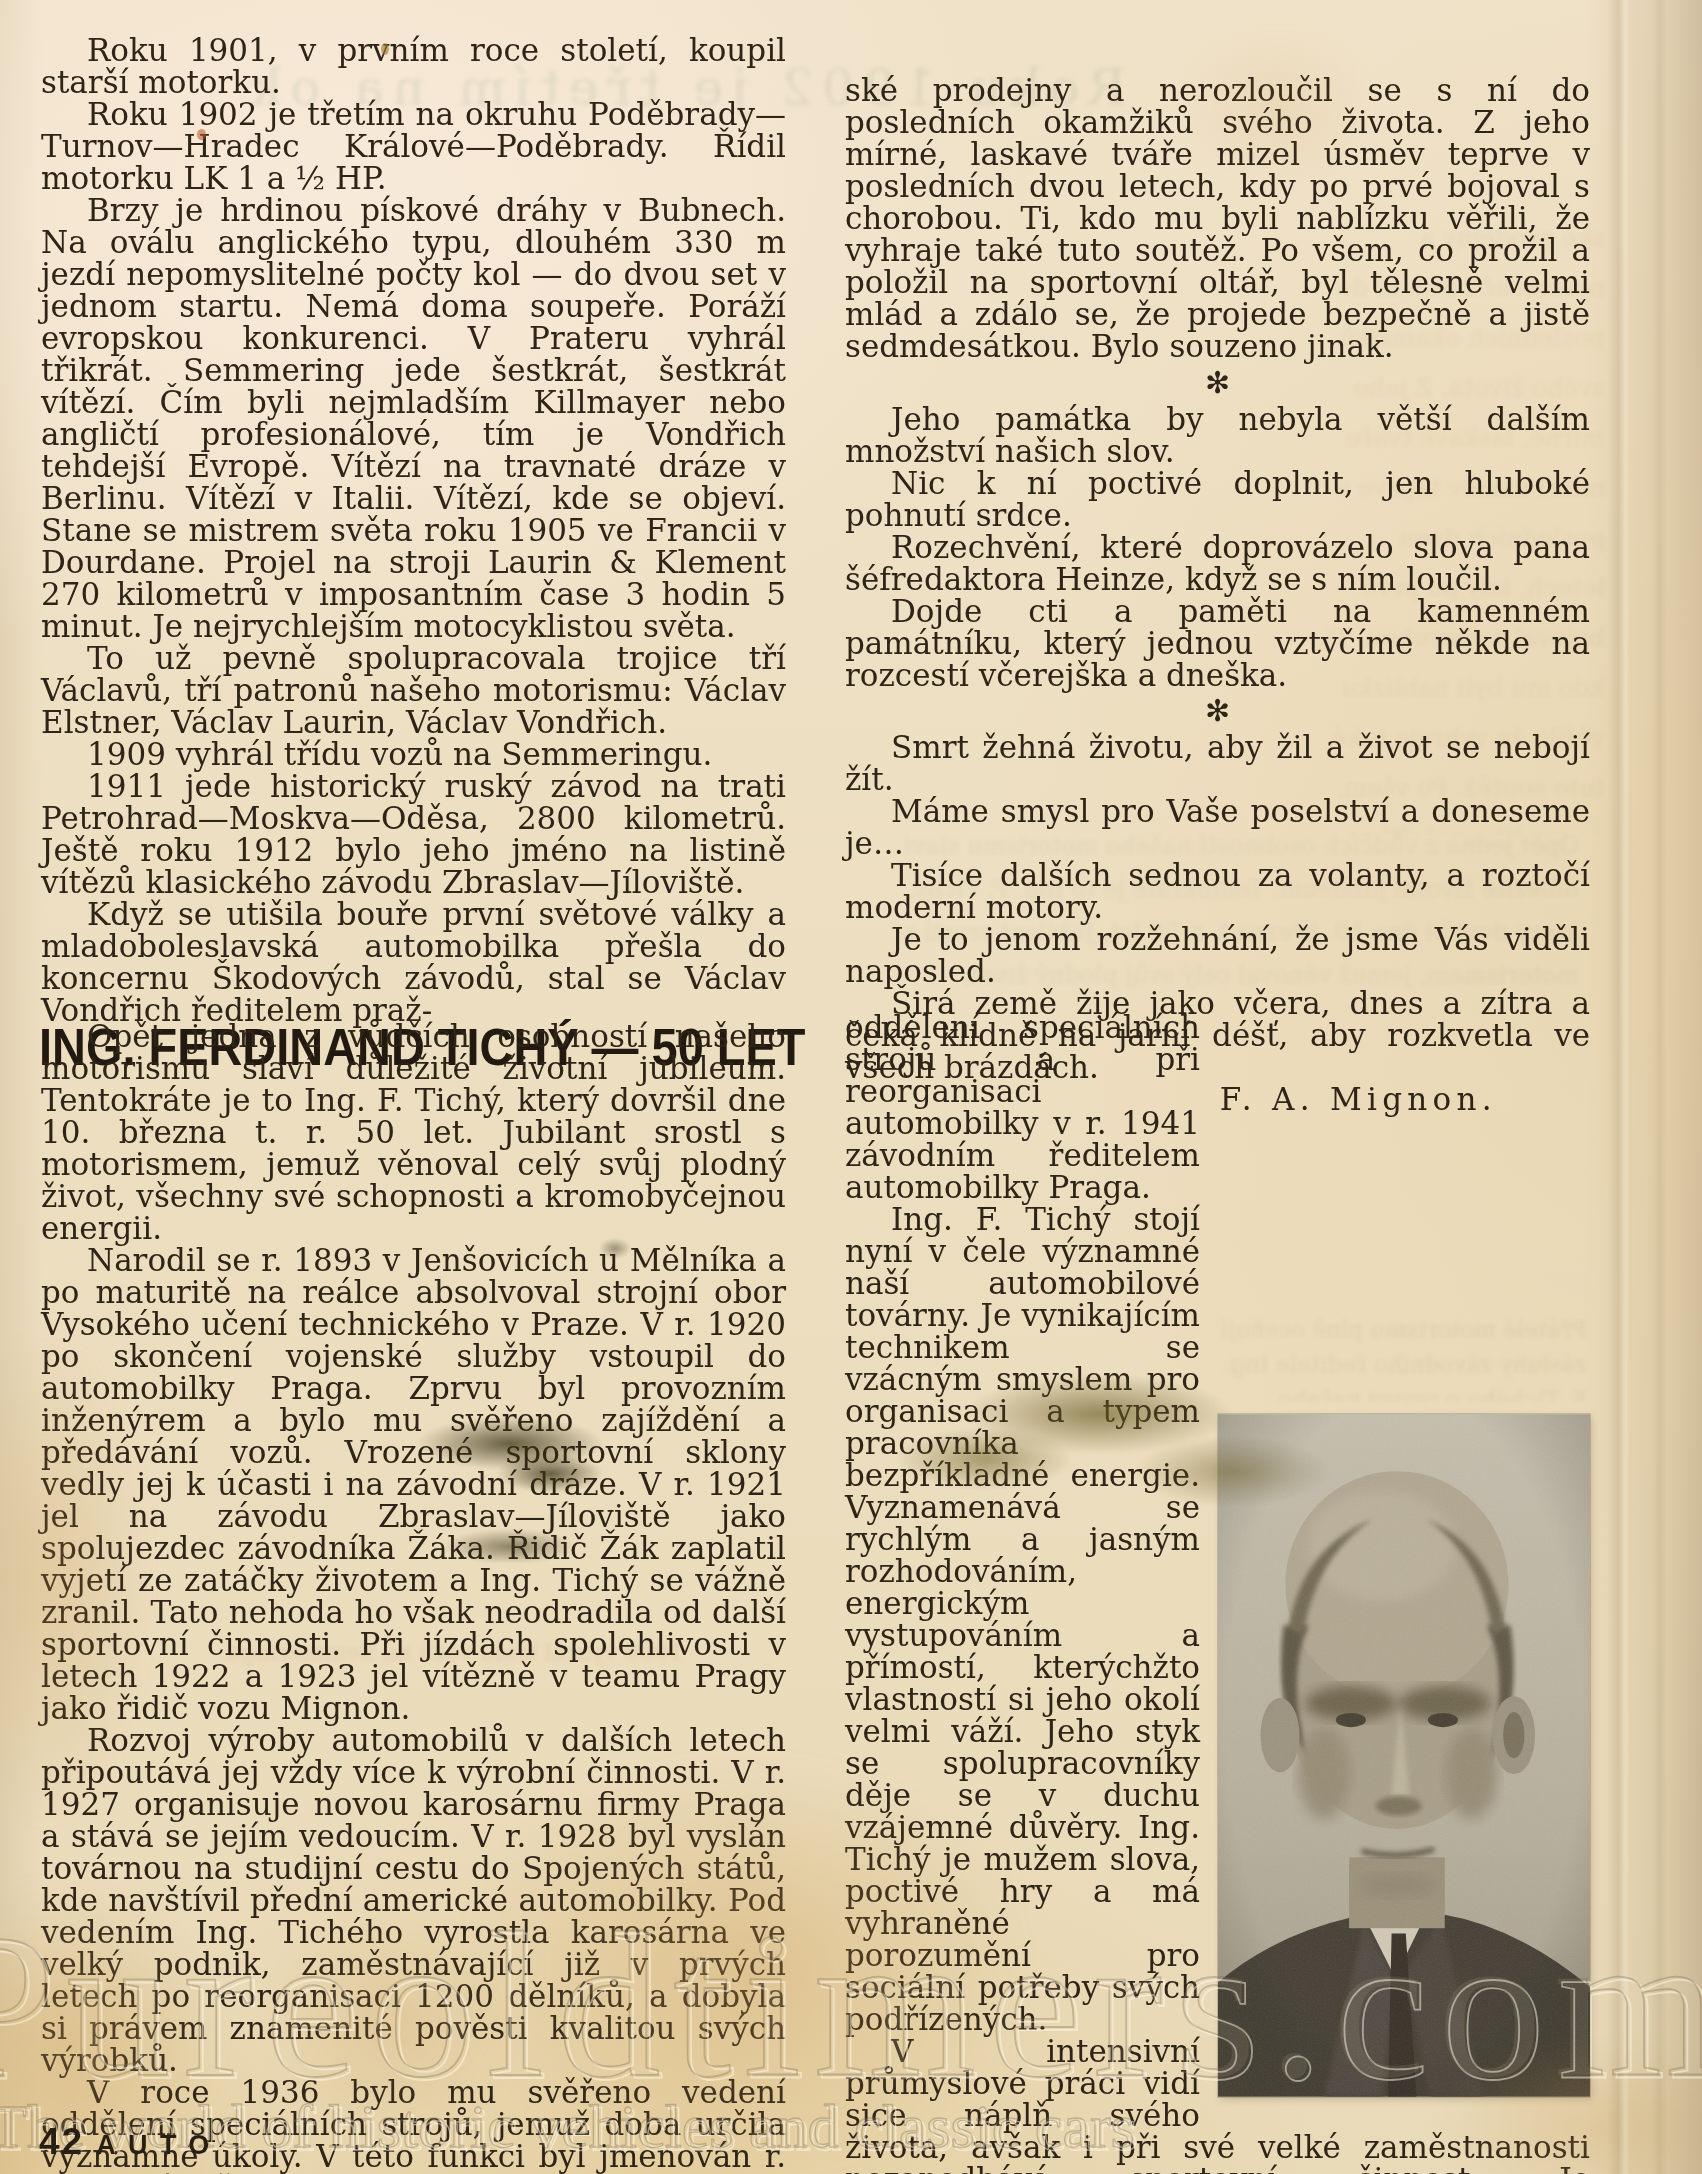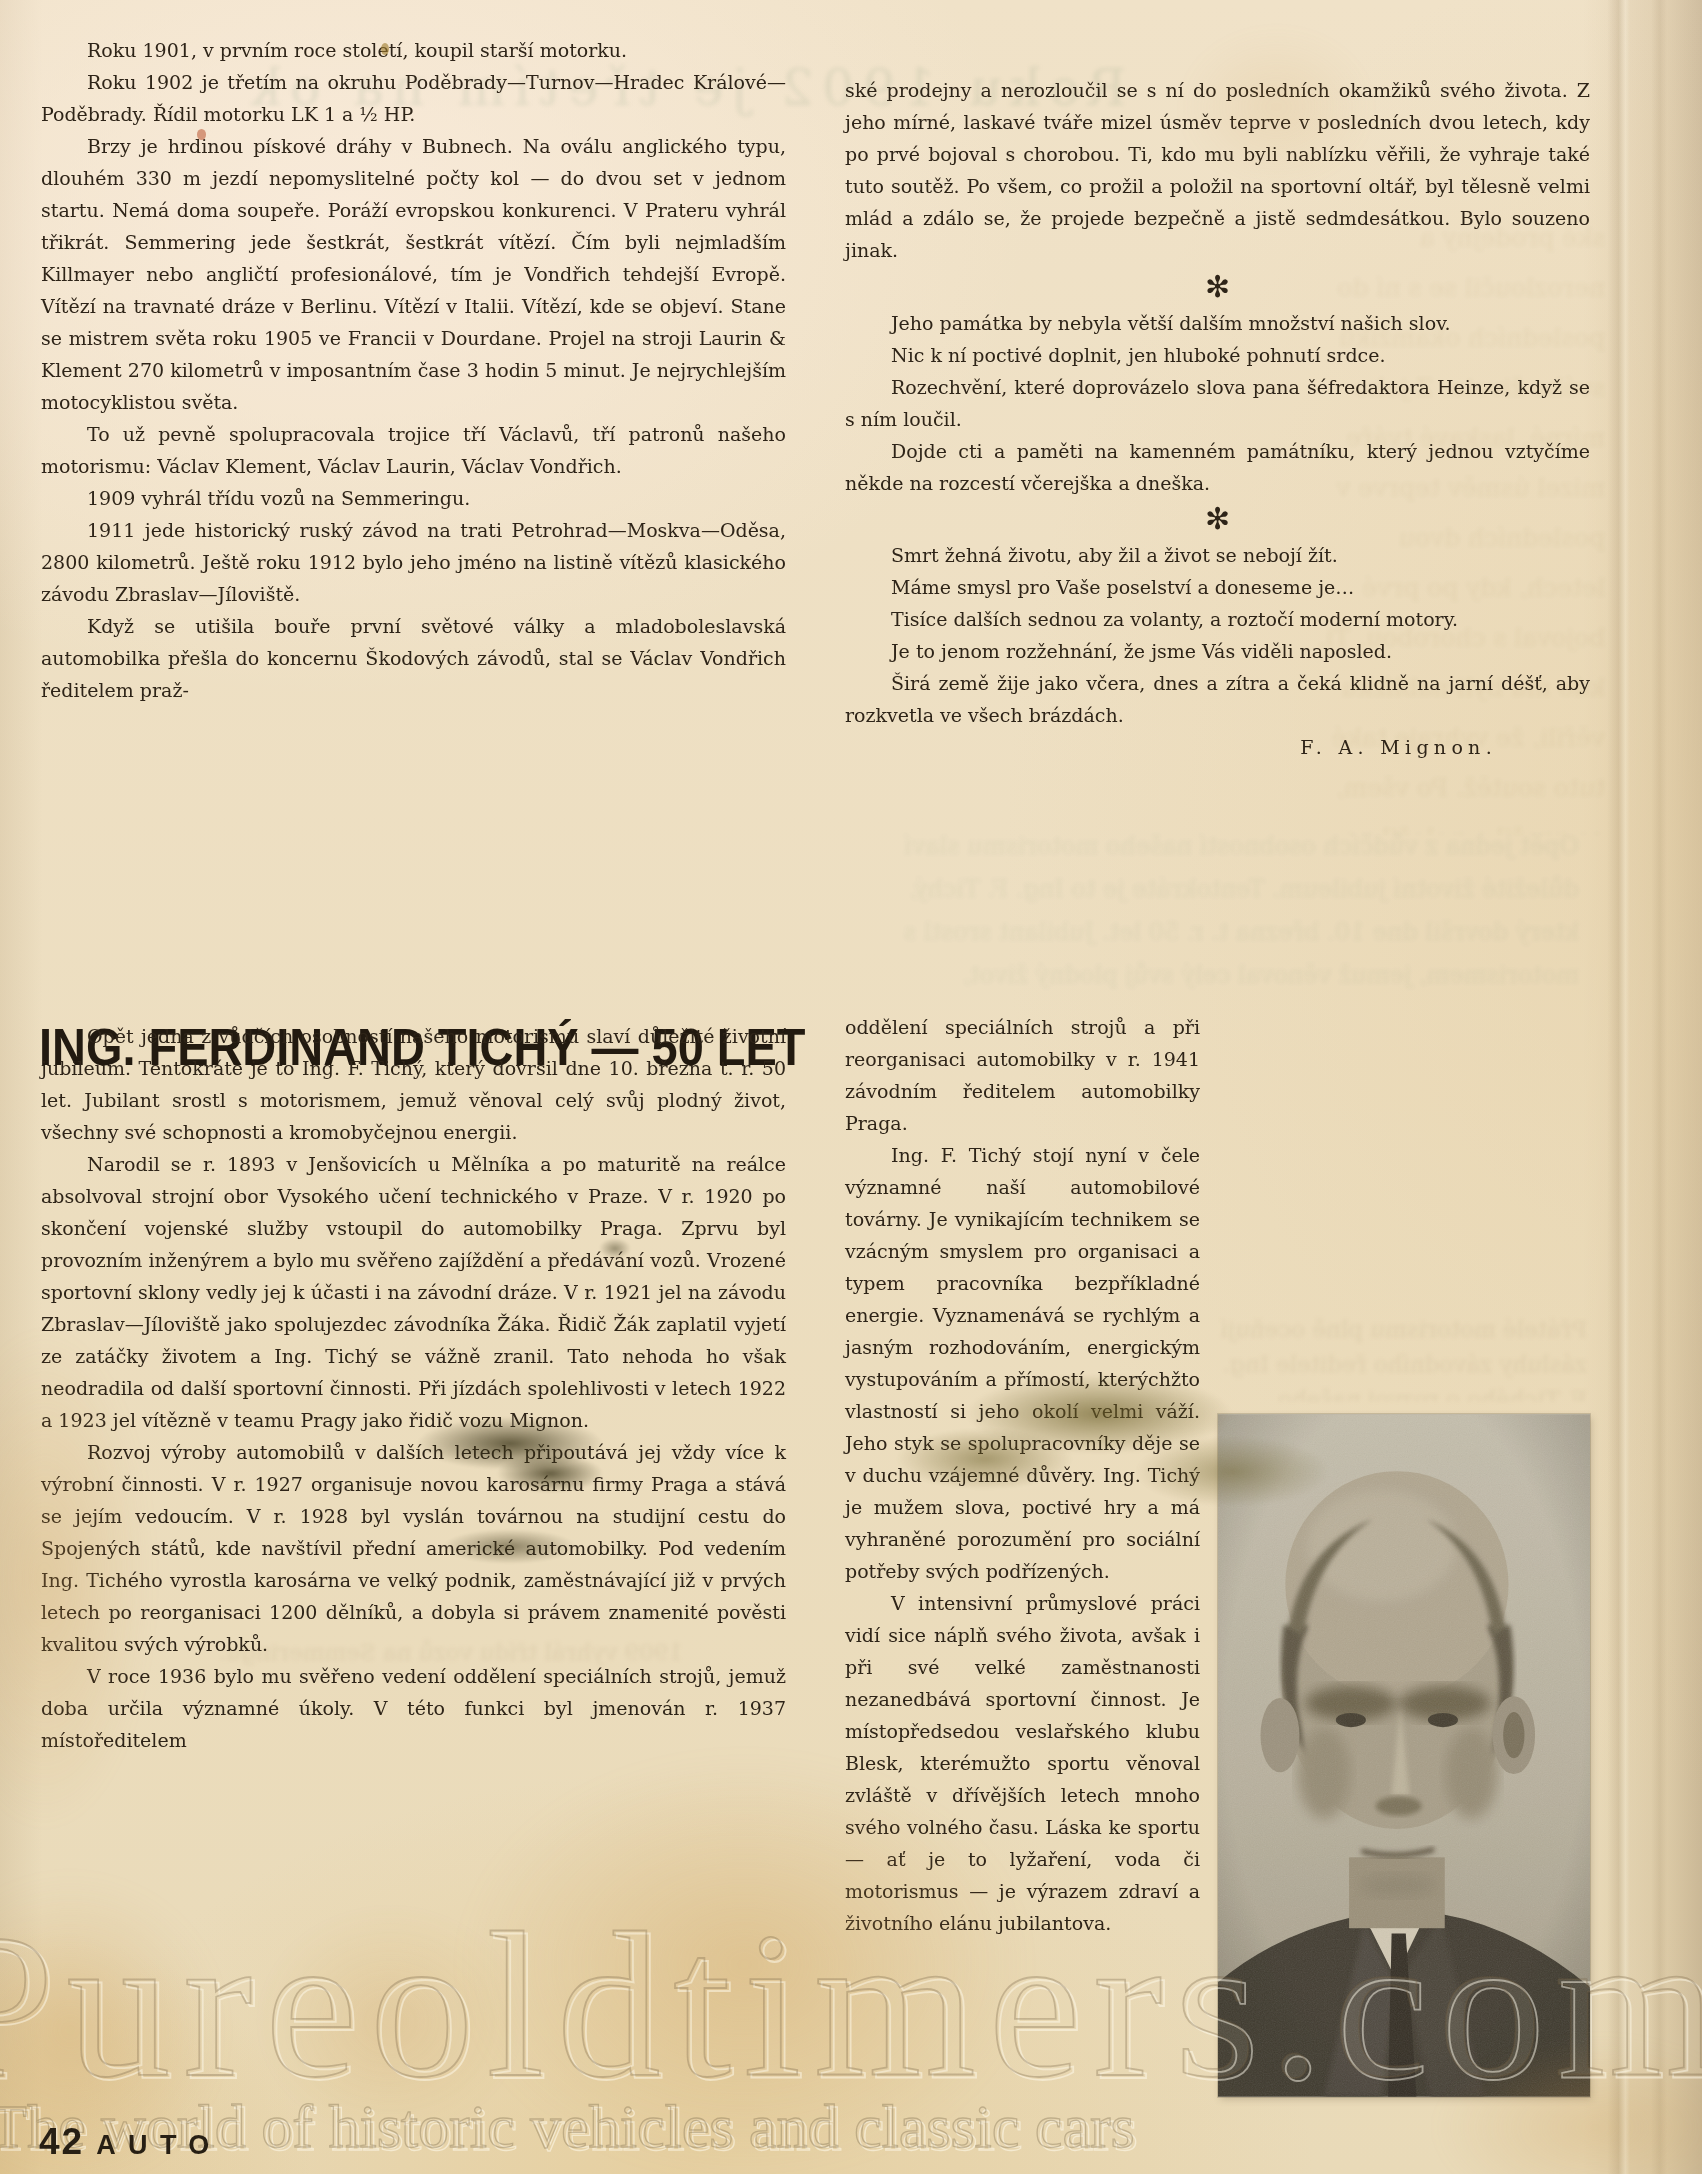--- a/index.html
+++ b/index.html
@@ -9,21 +9,21 @@
     background-color:#efe1c5;
     background-image:
       radial-gradient(1153px 798px at 20% 10%, rgba(250,236,221,.85), rgba(250,236,221,0) 60%),
       radial-gradient(975px 1330px at 99% 40%, rgba(228,205,160,.45), rgba(228,205,160,0) 70%),
       radial-gradient(975px 621px at 40% 100%, rgba(226,197,138,.5), rgba(226,197,138,0) 65%),
       radial-gradient(443px 355px at 0% 100%, rgba(219,185,120,.55), rgba(219,185,120,0) 70%),
       linear-gradient(90deg, rgba(140,110,65,.12) 0, rgba(140,110,65,0) 2.5%, rgba(140,110,65,0) 93%, rgba(150,118,70,.18) 98%, rgba(120,92,55,.28) 100%),
       linear-gradient(#f0e2c8, #e9dab8);
   }
   .col{position:absolute; width:745px; text-align:justify;}
-  .col p{margin:0; text-indent:46px; font-size:19px; line-height:32px;}
+  .col p{margin:0; text-indent:46px; font-size:31px; line-height:32px;}
   .col p.noindent{text-indent:0;}
   .a1-left {left:41px;  top:34px;  height:984px;}
   .a1-right{left:845px; top:34px;  height:982px;margin-top:40px;}
   .a2-left {left:41px;  top:1020px; height:1073px;}
   .a2-right{left:845px; top:1011px; height:1163px;}
   .sep{ text-align:center; text-indent:0; font-size:30px; line-height:37px; margin:1.8px 0; color:#2e2418; font-family:"DejaVu Sans", sans-serif;}
   .signature{ text-align:right; text-indent:0; padding-right:93px; letter-spacing:5.3px; font-size:27.5px; margin-top:3.5px;}
   .headline{
     position:absolute; left:39px; top:1018px; width:798px; margin:0;
     font-family:"Liberation Sans", sans-serif; font-weight:bold;
@@ -57,21 +57,21 @@
   <div class="ghost" style="left:248px; top:59px; width:878px; height:98px; font-size:50px; letter-spacing:8.9px;">Roku 1902 je třetím na okruhu Poděbrady—Turnov—Hradec Králové—Poděbrady. Řídil motorku LK 1 a ½ HP.</div>
   <div class="ghost brown" style="left:1312px; top:213px; width:293px; height:621px; font-size:25px; line-height:50px; white-space:normal; opacity:.8;">ské prodejny a nerozloučil se s ní do posledních okamžiků svého života. Z jeho mírné, laskavé tváře mizel úsměv teprve v posledních dvou letech, kdy po prvé bojoval s chorobou. Ti, kdo mu byli nablízku věřili, že vyhraje také tuto soutěž. Po všem, co prožil a položil na sportovní oltář, byl tělesně velmi mlád a zdálo se, že projede bezpečně a jistě sedmdesátkou. Bylo souzeno jinak.</div>
   <div class="ghost" style="left:887px; top:825px; width:692px; height:168px; font-size:24px; line-height:43px; white-space:normal; opacity:.75;">Opět jedna z vůdčích osobností našeho motorismu slaví důležité životní jubileum. Tentokráte je to Ing. F. Tichý, který dovršil dne 10. března t. r. 50 let. Jubilant srostl s motorismem, jemuž věnoval celý svůj plodný život, všechny své schopnosti a kromobyčejnou energii.</div>
   <div class="ghost brown" style="left:1215px; top:1312px; width:372px; height:89px; font-size:23px; line-height:35px; white-space:normal;">Přátelé motorismu plně oceňují zásluhy závodního ředitele Ing. F. Tichého o rozvoj našeho automobilismu.</div>
   <div class="ghost brown" style="left:133px; top:1639px; width:550px; height:30px; font-size:23px;">1909 vyhrál třídu vozů na Semmeringu.</div>
 
   <section class="col a1-left">
     <p>Roku 1901, v prvním roce století, koupil starší motorku.</p>
     <p>Roku 1902 je třetím na okruhu Poděbrady—Turnov—Hradec Králové—Poděbrady. Řídil motorku LK 1 a ½ HP.</p>
     <p>Brzy je hrdinou pískové dráhy v Bubnech. Na oválu anglického typu, dlouhém 330 m jezdí nepomyslitelné počty kol — do dvou set v jednom startu. Nemá doma soupeře. Poráží evropskou konkurenci. V Prateru vyhrál třikrát. Semmering jede šestkrát, šestkrát vítězí. Čím byli nejmladším Killmayer nebo angličtí profesionálové, tím je Vondřich tehdejší Evropě. Vítězí na travnaté dráze v Berlinu. Vítězí v Italii. Vítězí, kde se objeví. Stane se mistrem světa roku 1905 ve Francii v Dourdane. Projel na stroji Laurin &amp; Klement 270 kilometrů v imposantním čase 3 hodin 5 minut. Je nejrychlejším motocyklistou světa.</p>
-    <p>To už pevně spolupracovala trojice tří Václavů, tří patronů našeho motorismu: Václav Klement, Václav Laurin, Václav Vondřich.</p>
+    <p>To už pevně spolupracovala trojice tří Václavů, tří patronů našeho motorismu: Václav Elstner, Václav Laurin, Václav Vondřich.</p>
     <p>1909 vyhrál třídu vozů na Semmeringu.</p>
     <p>1911 jede historický ruský závod na trati Petrohrad—Moskva—Oděsa, 2800 kilometrů. Ještě roku 1912 bylo jeho jméno na listině vítězů klasického závodu Zbraslav—Jíloviště.</p>
     <p>Když se utišila bouře první světové války a mladoboleslavská automobilka přešla do koncernu Škodových závodů, stal se Václav Vondřich ředitelem praž-</p>
   </section>
 
   <section class="col a1-right">
     <p class="noindent">ské prodejny a nerozloučil se s ní do posledních okamžiků svého života. Z jeho mírné, laskavé tváře mizel úsměv teprve v posledních dvou letech, kdy po prvé bojoval s chorobou. Ti, kdo mu byli nablízku věřili, že vyhraje také tuto soutěž. Po všem, co prožil a položil na sportovní oltář, byl tělesně velmi mlád a zdálo se, že projede bezpečně a jistě sedmdesátkou. Bylo souzeno jinak.</p>
     <div class="sep">✻</div>
     <p>Jeho památka by nebyla větší dalším množství našich slov.</p>
     <p>Nic k ní poctivé doplnit, jen hluboké pohnutí srdce.</p>

